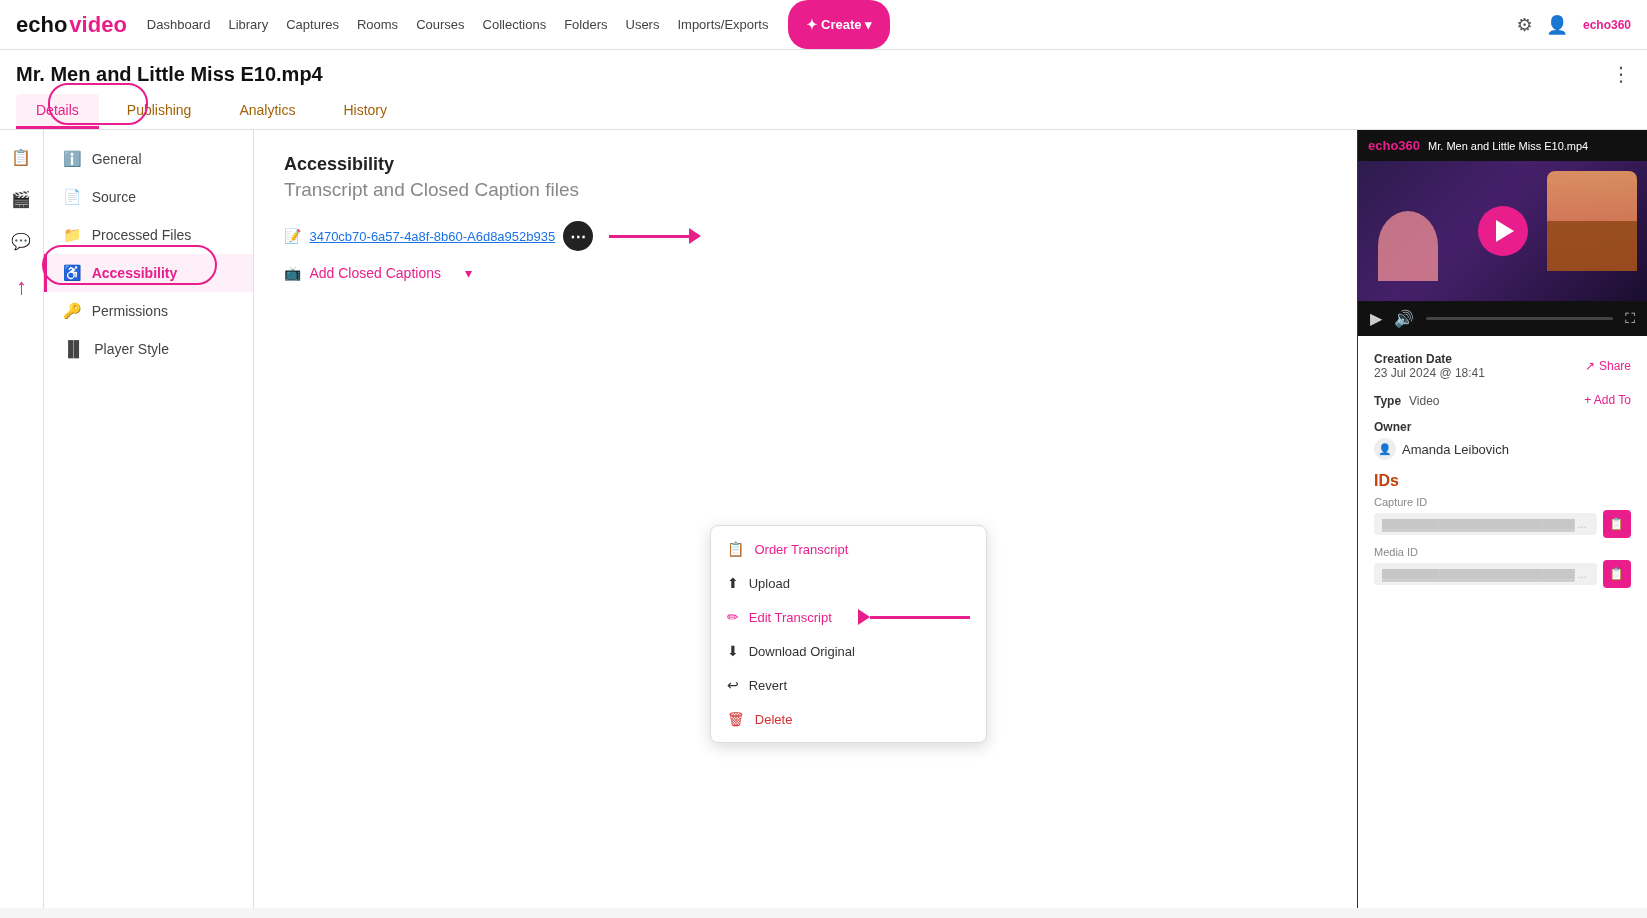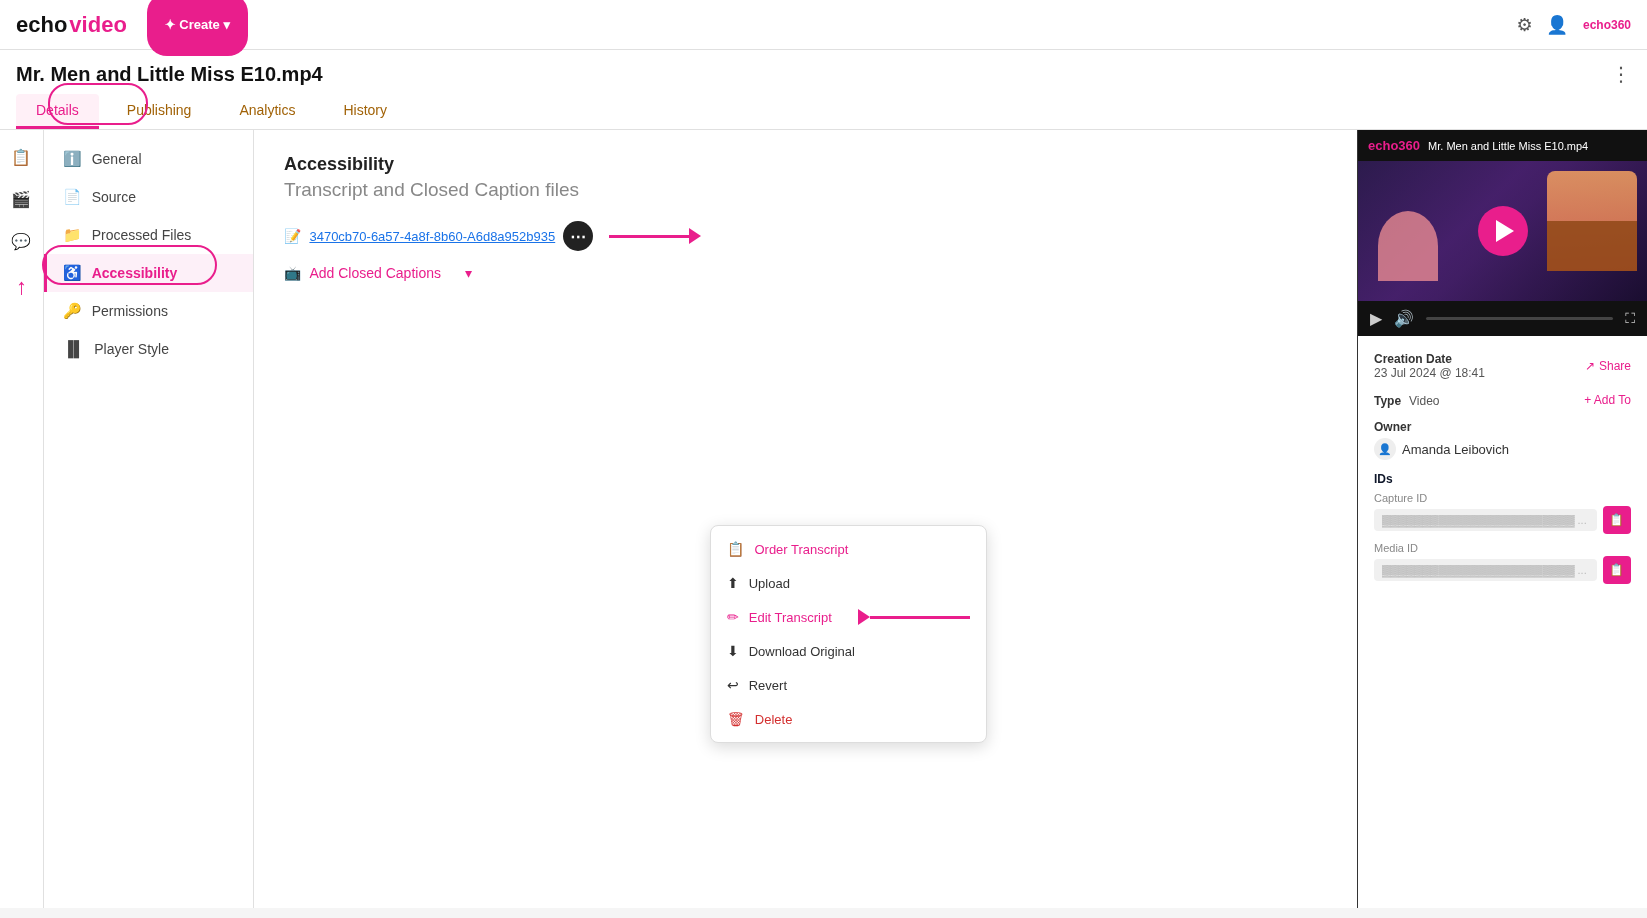--- a/index.html
+++ b/index.html
@@ -3,21 +3,20 @@
   <meta charset="utf-8">
   <style>
     * { box-sizing: border-box; margin: 0; padding: 0; }
     body { font-family: -apple-system, BlinkMacSystemFont, 'Segoe UI', sans-serif; font-size: 14px; background: #f5f5f5; color: #333; }
 
     
     .topnav {
       background: #fff;
       border-bottom: 1px solid #e0e0e0;
       display: flex;
-      align-items: center;
       padding: 0 16px;
       height: 50px;
       gap: 20px;
     }
     .logo { display: flex; align-items: center; gap: 2px; font-size: 22px; font-weight: 700; color: #111; text-decoration: none; }
     .logo span.echo { color: #111; }
     .logo span.video { color: #e91e8c; }
     .nav-links { display: flex; gap: 18px; align-items: center; }
     .nav-links a { text-decoration: none; color: #444; font-size: 13px; }
     .create-btn {
@@ -297,21 +296,21 @@
     }
     .owner-row {
       display: flex;
       align-items: center;
       gap: 6px;
       margin-bottom: 12px;
     }
     .owner-avatar { width: 22px; height: 22px; border-radius: 50%; background: #eee; display: flex; align-items: center; justify-content: center; font-size: 11px; color: #888; }
     .owner-name { font-size: 13px; color: #333; }
     .ids-section { margin-top: 8px; }
-    .ids-label { font-size: 12px; font-weight: 700; color: #0f172a; margin-bottom: 4px; }
+    .ids-label { font-size: 16px; font-weight: 700; color: #c2410c; margin-bottom: 4px; }
     .id-field-row {
       display: flex;
       align-items: center;
       margin-bottom: 8px;
       gap: 6px;
     }
     .id-field-label { font-size: 11px; color: #888; margin-bottom: 2px; }
     .id-value-box {
       flex: 1;
       background: #f0f0f0;
@@ -343,20 +342,31 @@
 </head>
 <body>
 
 <div class="relative-container" style="width:1647px; min-height:918px; background:#f5f5f5;">
 
   <nav class="topnav">
     <a class="logo" href="#">
       <span class="echo">echo</span>
         <span class="video">video</span>
     </a>
+    <div class="nav-links">
+      <a>Dashboard</a>
+      <a>Library</a>
+      <a>Captures</a>
+      <a>Rooms</a>
+      <a>Courses</a>
+      <a>Collections</a>
+      <a>Folders</a>
+      <a>Users</a>
+      <a>Imports/Exports</a>
+    </div>
     <button class="create-btn">✦ Create ▾</button>
     <div class="topnav-right">
       <span class="gear-icon">⚙</span>
       <span class="user-icon">👤</span>
       <span class="brand-label">echo360</span>
     </div>
   </nav>
 
   <div class="page-title-bar">
     <div class="page-title-row">

